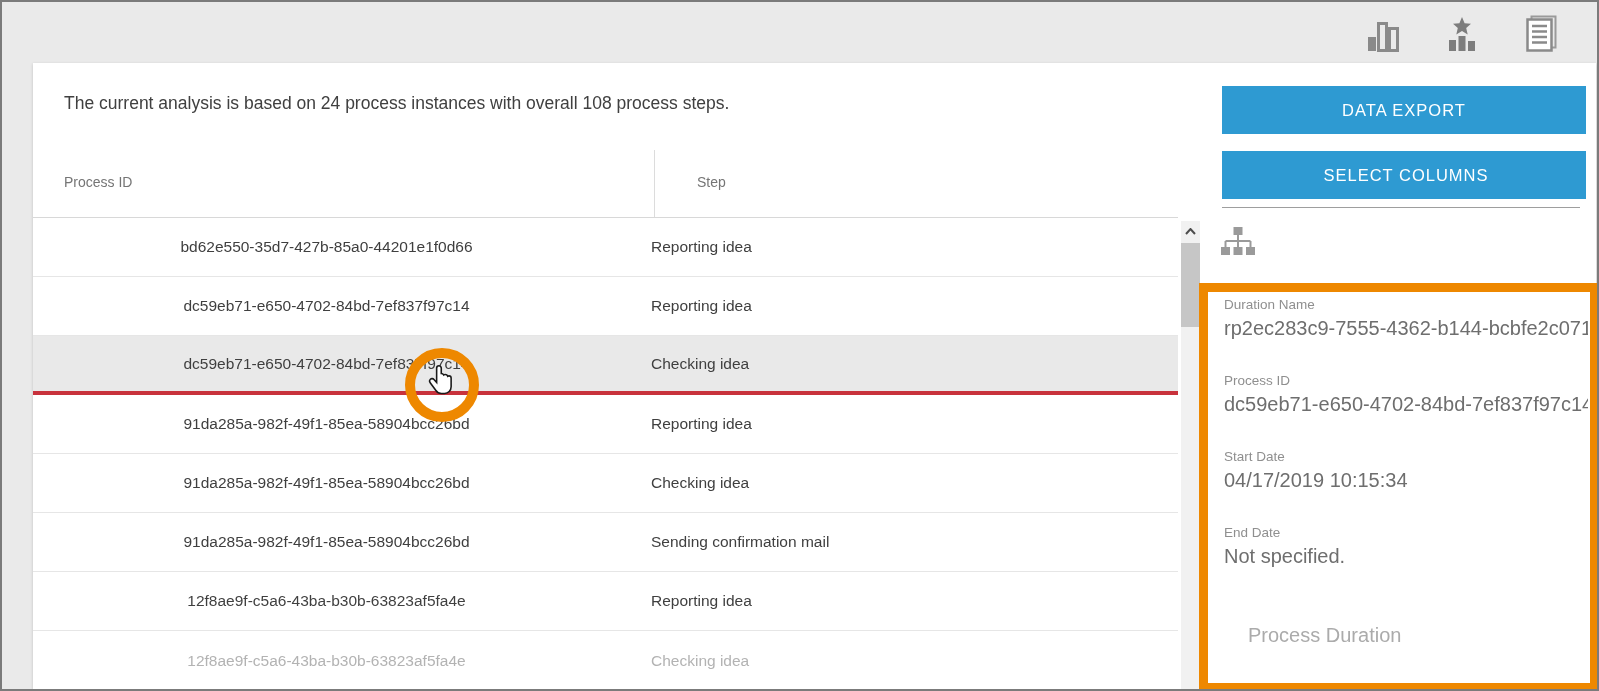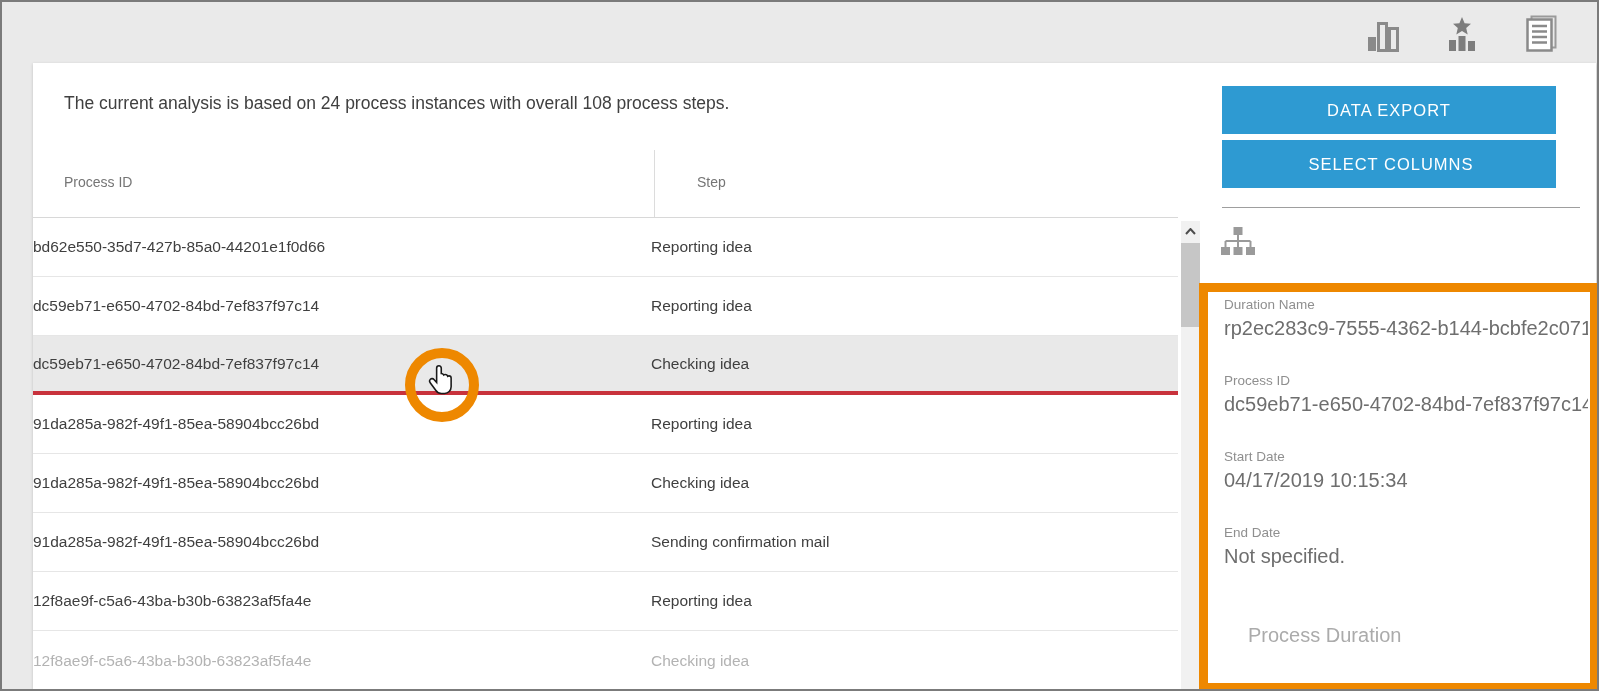--- a/index.html
+++ b/index.html
@@ -43,45 +43,45 @@
   .th.col1{left:31px;}
   .th.col2{left:664px;text-align:center;}
   .tbody{
     position:absolute;left:31px;top:216px;width:1145px;height:475px;overflow:hidden;
   }
   .trow{
     height:59px;box-sizing:border-box;border-bottom:1px solid #e6e6e6;
     display:flex;align-items:center;font-size:15.5px;color:#3f3f3f;
     background:#ffffff;cursor:pointer;
   }
-  .trow .cell1{width:587px;box-sizing:border-box;}
+  .trow .cell1{width:587px;box-sizing:border-box;text-align:center;}
   .trow .cell2{padding-left:31px;}
   .trow.selected{background:#e9e9e9;border-bottom:4px solid #c8323c;}
   .trow.faded{color:#b3b3b3;border-bottom:none;}
   
   .vscroll{
     position:absolute;left:1179px;top:219px;width:19px;height:470px;
     background:#f1f1f1;
   }
   .vscroll .arrow-btn{
     position:absolute;top:0;left:0;width:19px;height:20px;
     display:flex;align-items:center;justify-content:center;cursor:pointer;
   }
   .vscroll .thumb{
     position:absolute;top:22px;left:0;width:19px;height:84px;background:#c6c6c6;cursor:grab;
   }
   
   .btn{
-    position:absolute;left:1220px;width:334px;height:48px;
+    position:absolute;left:1220px;width:364px;height:48px;
     display:flex;align-items:center;justify-content:center;
     color:#ffffff;font-size:16.5px;letter-spacing:1px;cursor:pointer;
     border:none;
   }
   .btn.export{top:84px;}
-  .btn.columns{top:138px;padding-left:10px;}
+  .btn.columns{top:149px;padding-left:10px;}
   .rp-divider{
     position:absolute;left:1220px;top:205px;width:358px;height:1px;background:#9e9e9e;
   }
   .hierarchy-btn{
     position:absolute;left:1219px;top:223px;width:34px;height:36px;cursor:pointer;
   }
   
   .field{position:absolute;left:1222px;width:364px;overflow:hidden;}
   .field .lbl{font-size:13.5px;color:#8f8f8f;white-space:nowrap;}
   .field .val{font-size:20px;color:#6e6e6e;white-space:nowrap;margin-top:5px;}

